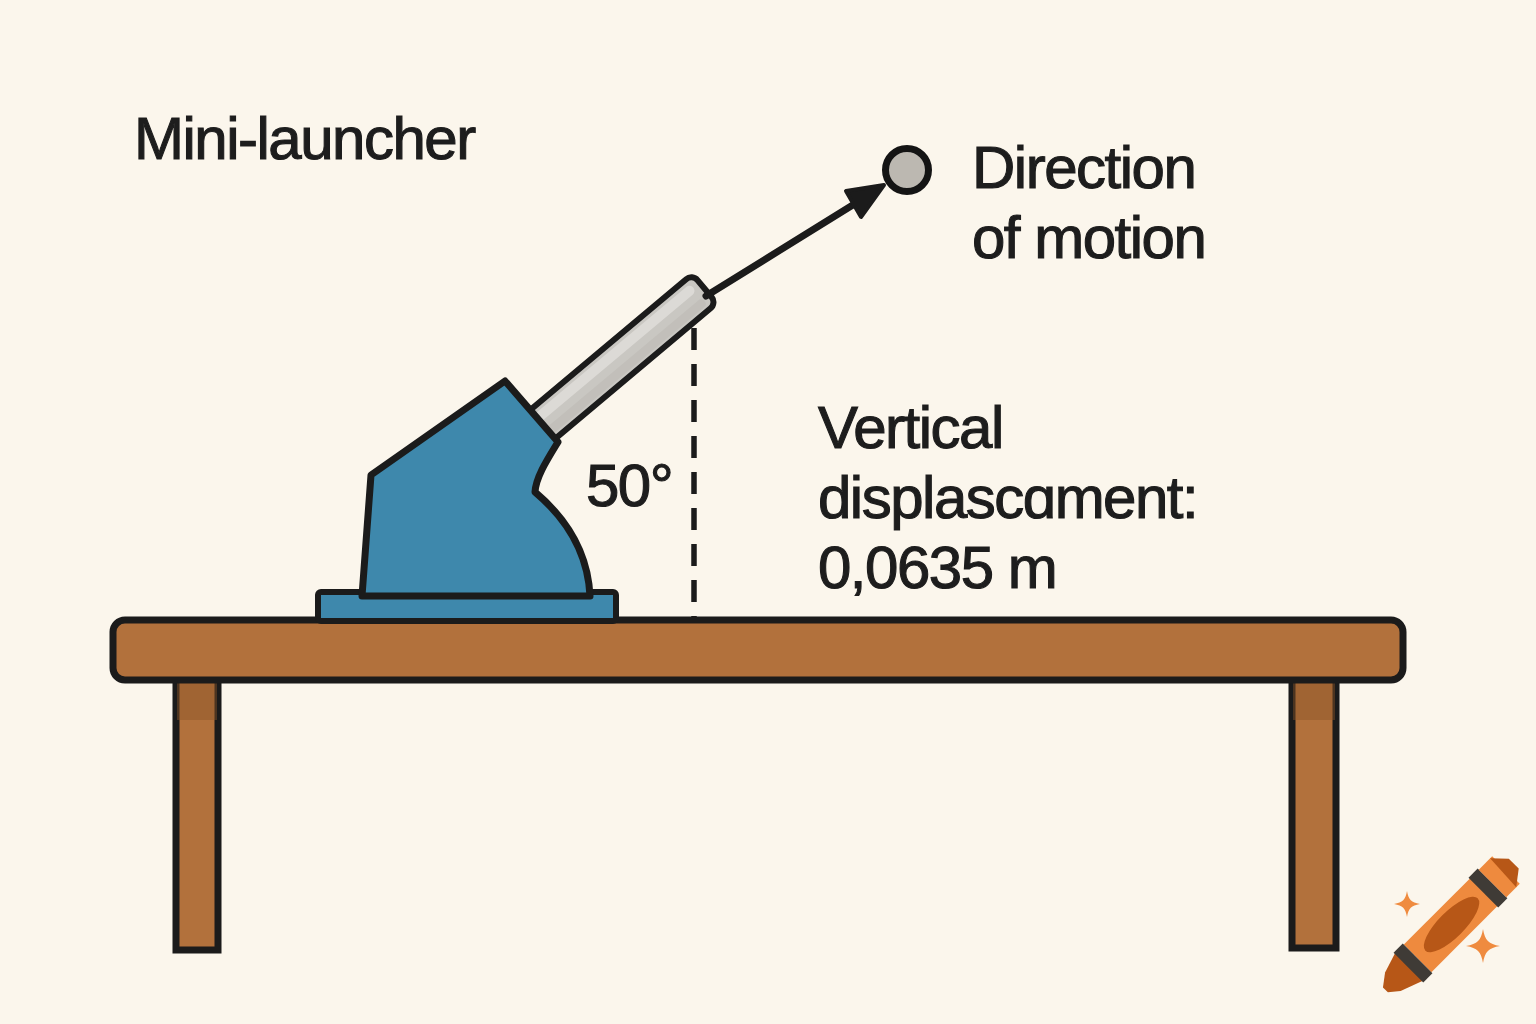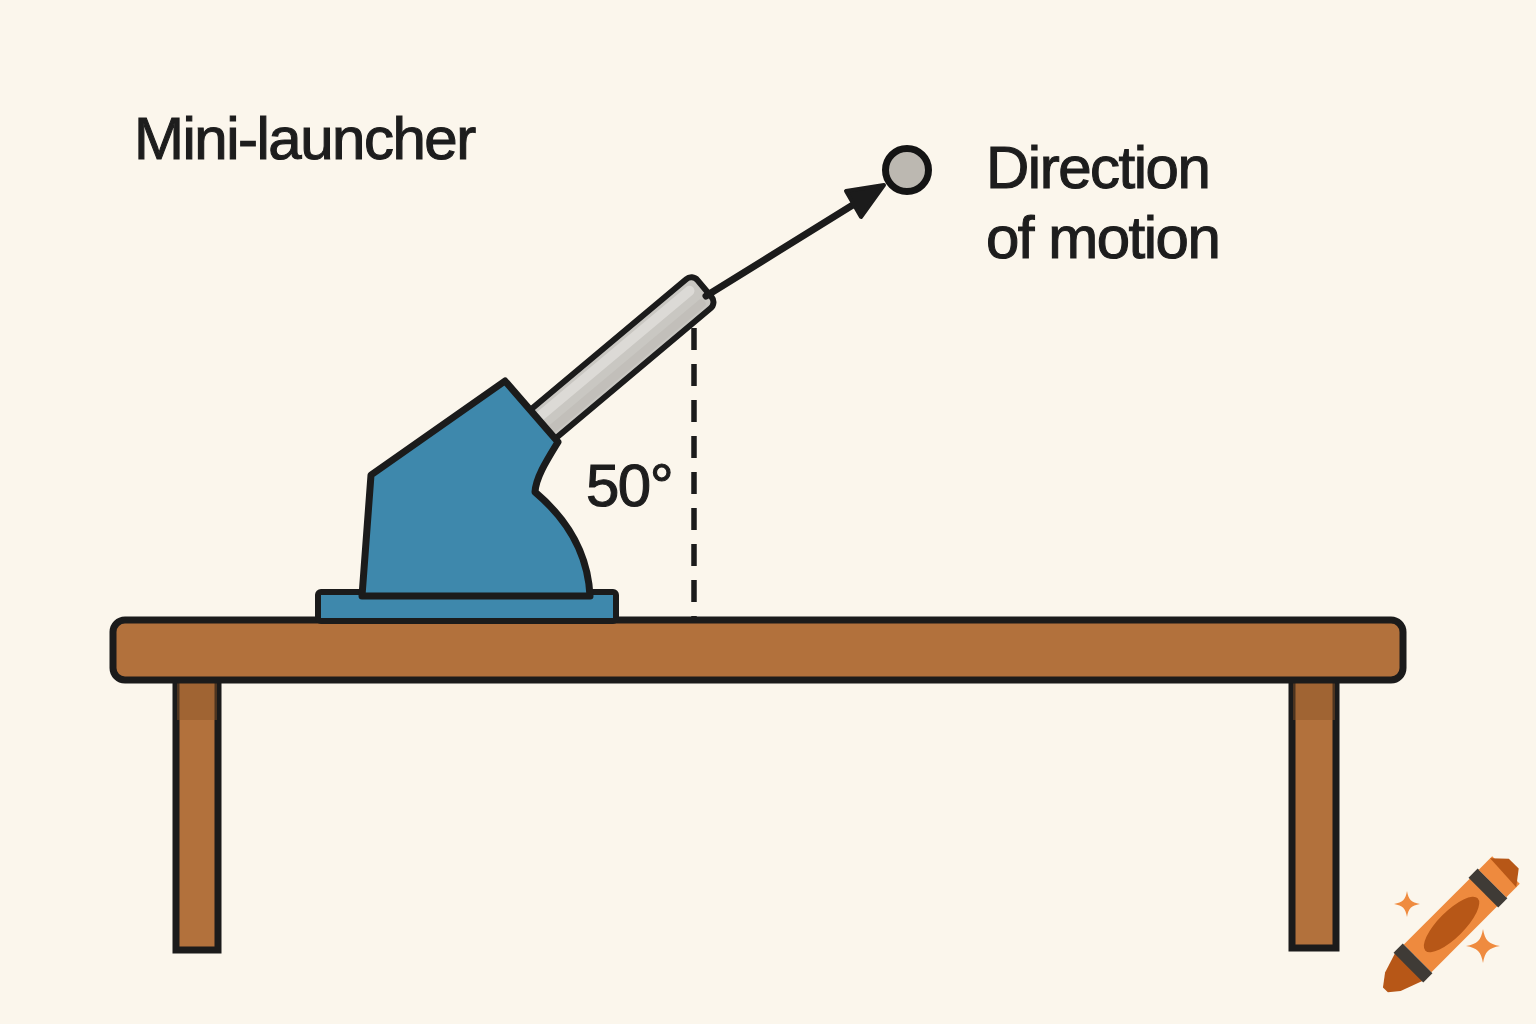--- a/index.html
+++ b/index.html
@@ -65,19 +65,22 @@
         <rect x="63" y="-19.5" width="19" height="39" fill="#EE8A3E"></rect>
         <polygon points="79,-19.5 92,-6 92,8 77,19.5" fill="#B75717"></polygon>
       </g>
       <path transform="translate(1407,904) scale(13)" d="M0,-1 C0.12,-0.32 0.32,-0.12 1,0 C0.32,0.12 0.12,0.32 0,1 C-0.12,0.32 -0.32,0.12 -1,0 C-0.32,-0.12 -0.12,-0.32 0,-1 Z" fill="#EF8B3F"></path>
       <path transform="translate(1483,946) scale(17)" d="M0,-1 C0.12,-0.32 0.32,-0.12 1,0 C0.32,0.12 0.12,0.32 0,1 C-0.12,0.32 -0.32,0.12 -1,0 C-0.32,-0.12 -0.12,-0.32 0,-1 Z" fill="#EF8B3F"></path>
     </g>
   </svg>
 
   <div class="txt title" style="left:134px;top:106px;">Mini-launcher</div>
 
-  <div class="txt" style="left:972px;top:133px;margin-left:14px;">Direction
+  <div class="txt" style="left:972px;top:133px;">Direction
 of motion</div>
 
   <div class="txt" style="left:586px;top:451px;">50°</div>
 
+  <div class="txt" style="left:818px;top:393px;">Vertical
+displascɑment:
+0,0635 m</div>
 
 </div>
 
 </body></html>

